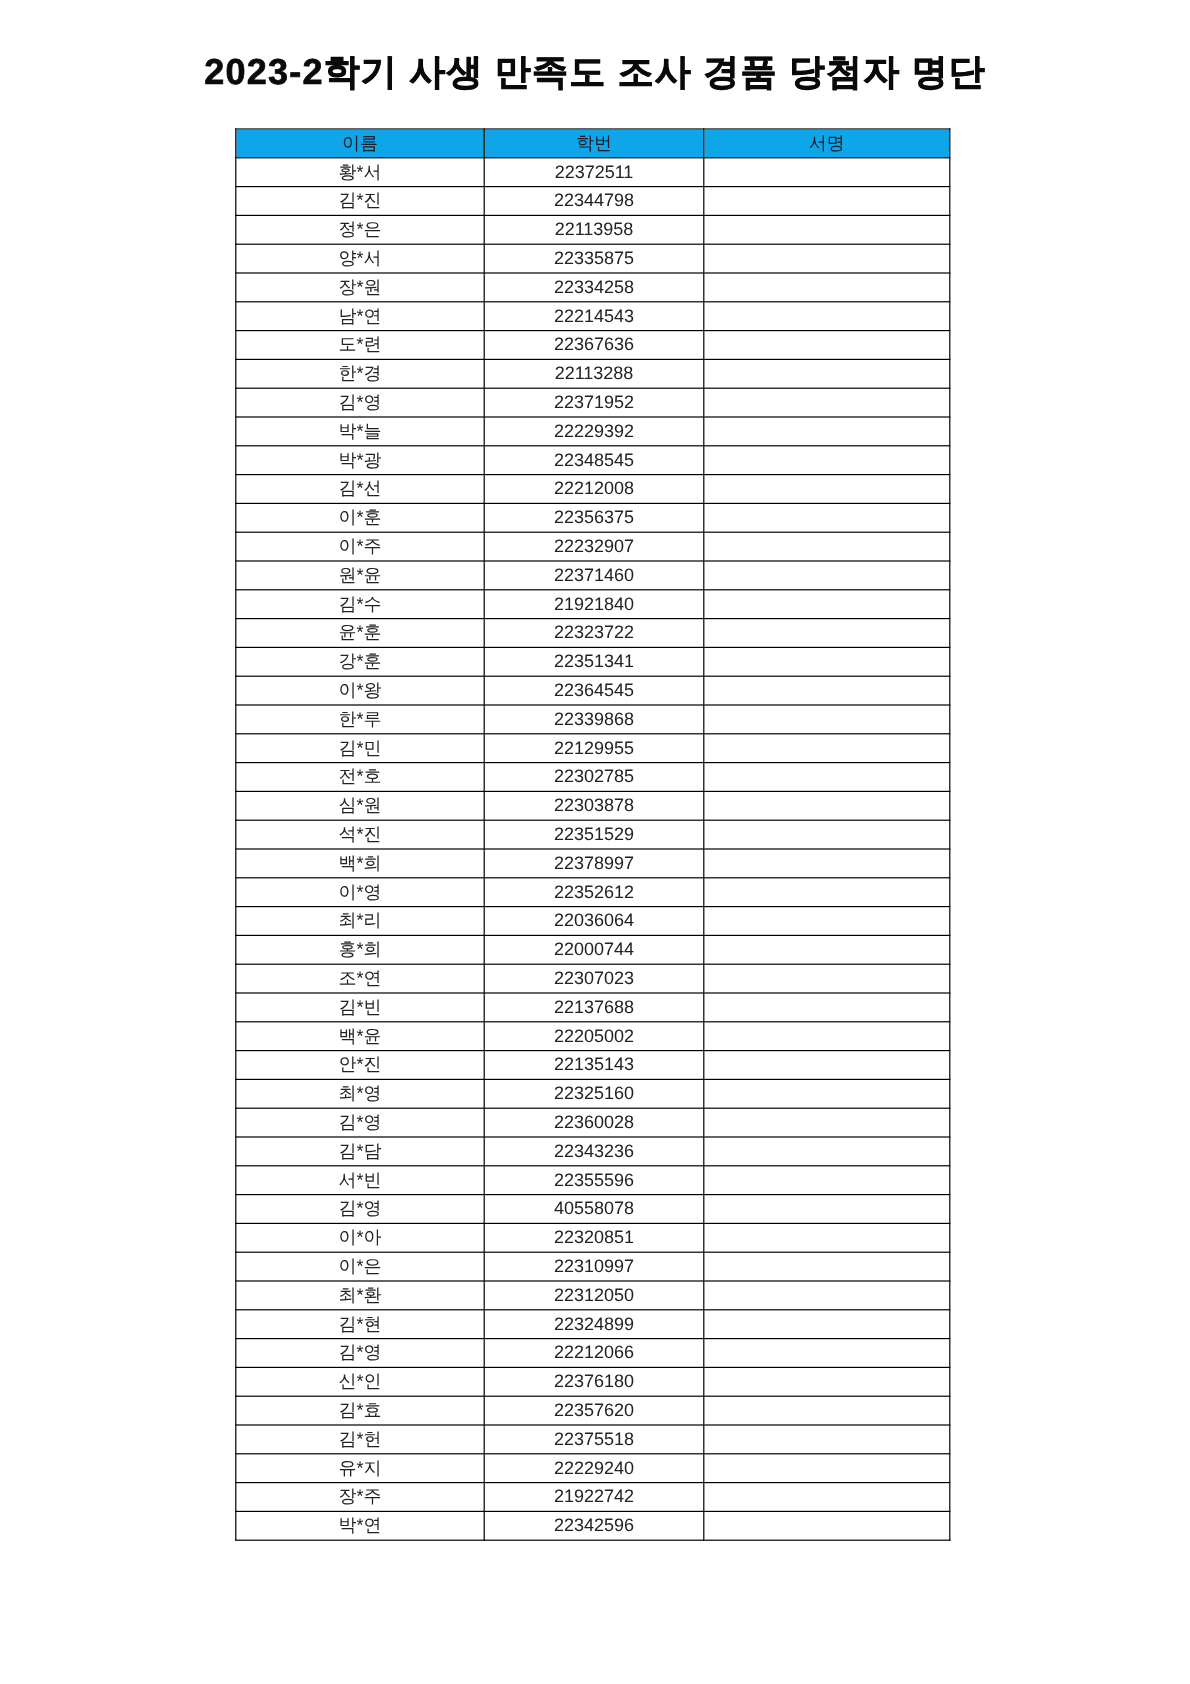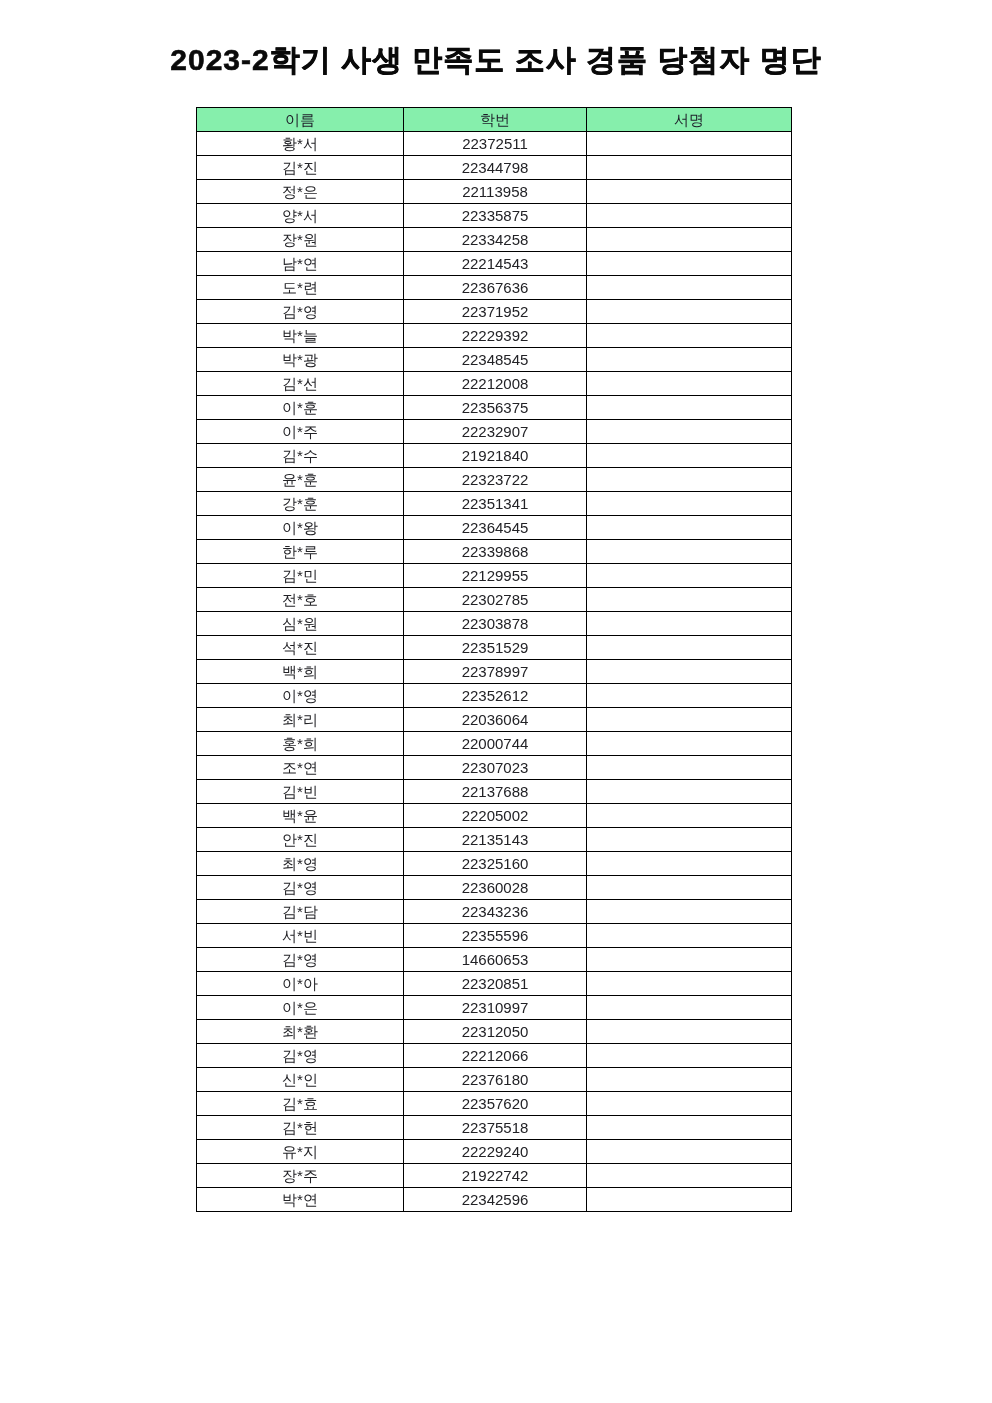--- a/index.html
+++ b/index.html
@@ -43,21 +43,21 @@
     height: 24px;
     text-align: center;
     vertical-align: middle;
     font-size: 15px;
     line-height: 1;
     padding: 1px 2px;
     overflow: hidden;
     white-space: nowrap;
   }
   table.winners th {
-    background: #86efac;
+    background: #0ea5e9;
     font-weight: normal;
     color: #1c1c28;
   }
   table.winners td {
     color: #222226;
   }
   col.col-name  { width: 207px; }
   col.col-id    { width: 183px; }
   col.col-sign  { width: 205px; }
 </style>
@@ -111,20 +111,25 @@
           <td>남*연</td>
           <td>22214543</td>
           <td></td>
         </tr>
         <tr>
           <td>도*련</td>
           <td>22367636</td>
           <td></td>
         </tr>
         <tr>
+          <td>한*경</td>
+          <td>22113288</td>
+          <td></td>
+        </tr>
+        <tr>
           <td>김*영</td>
           <td>22371952</td>
           <td></td>
         </tr>
         <tr>
           <td>박*늘</td>
           <td>22229392</td>
           <td></td>
         </tr>
         <tr>
@@ -141,20 +146,25 @@
           <td>이*훈</td>
           <td>22356375</td>
           <td></td>
         </tr>
         <tr>
           <td>이*주</td>
           <td>22232907</td>
           <td></td>
         </tr>
         <tr>
+          <td>원*윤</td>
+          <td>22371460</td>
+          <td></td>
+        </tr>
+        <tr>
           <td>김*수</td>
           <td>21921840</td>
           <td></td>
         </tr>
         <tr>
           <td>윤*훈</td>
           <td>22323722</td>
           <td></td>
         </tr>
         <tr>
@@ -247,39 +257,44 @@
           <td>22343236</td>
           <td></td>
         </tr>
         <tr>
           <td>서*빈</td>
           <td>22355596</td>
           <td></td>
         </tr>
         <tr>
           <td>김*영</td>
-          <td>14660653</td>
+          <td>40558078</td>
           <td></td>
         </tr>
         <tr>
           <td>이*아</td>
           <td>22320851</td>
           <td></td>
         </tr>
         <tr>
           <td>이*은</td>
           <td>22310997</td>
           <td></td>
         </tr>
         <tr>
           <td>최*환</td>
           <td>22312050</td>
           <td></td>
         </tr>
         <tr>
+          <td>김*현</td>
+          <td>22324899</td>
+          <td></td>
+        </tr>
+        <tr>
           <td>김*영</td>
           <td>22212066</td>
           <td></td>
         </tr>
         <tr>
           <td>신*인</td>
           <td>22376180</td>
           <td></td>
         </tr>
         <tr>

